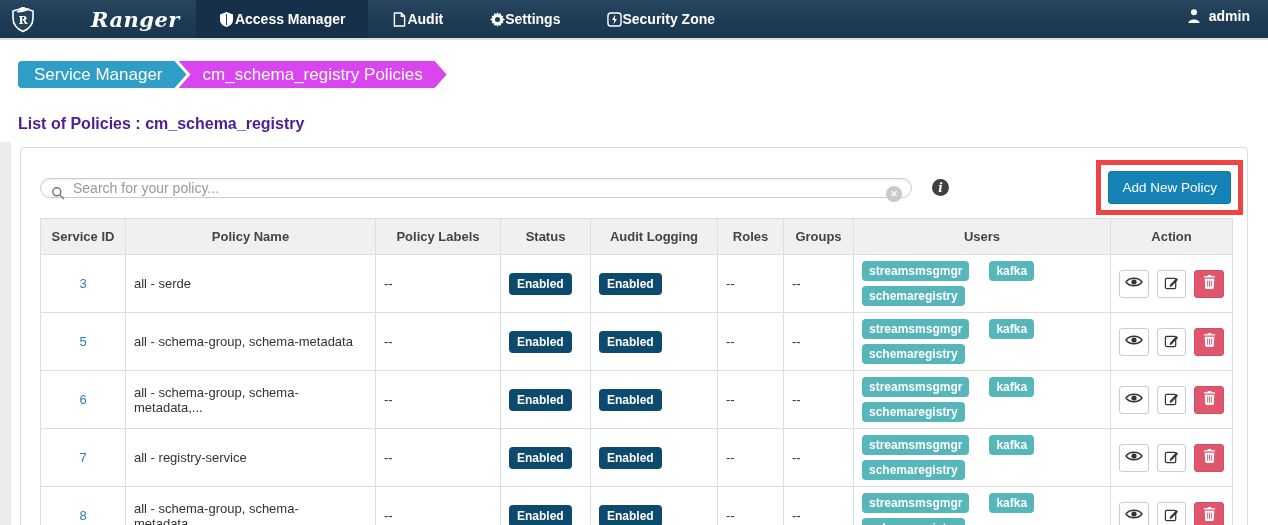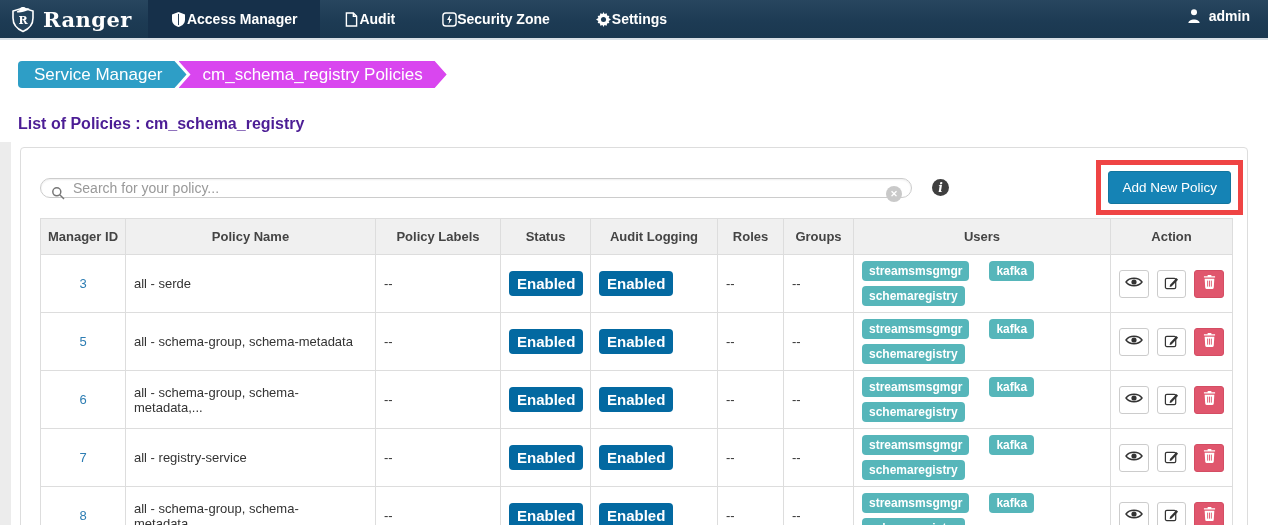--- a/index.html
+++ b/index.html
@@ -4,22 +4,22 @@
 <style>
   * { margin:0; padding:0; box-sizing:border-box; }
   html,body { width:1268px; height:525px; overflow:hidden; background:#fff;
               font-family:"Liberation Sans", sans-serif; }
 
   
   .navbar { height:40px; display:flex; align-items:stretch;
             background:linear-gradient(180deg,#28465f 0%, #1d3b54 55%, #1a374f 100%);
             border-bottom:2px solid #d9e0e6; }
   .brand { display:flex; align-items:center; gap:7px; padding:0 16px 0 10px; }
-  .brand-text { color:#fff; font-family:"DejaVu Serif", serif; 
-                font-weight:bold; font-size:21px; letter-spacing:.5px; }
+  .brand-text { color:#fff; font-family:"DejaVu Serif", serif; font-style:italic;
+                font-weight:bold; font-size:21px; letter-spacing:.5px;margin-left:48px; }
   .nav-item { display:flex; align-items:center; padding:0 23px;
               color:#fff; font-weight:bold; font-size:14px; cursor:pointer; }
   .nav-item.active { background:#16304a; }
   .nav-icon { display:inline-flex; width:16px; height:16px; align-items:center; justify-content:center; }
   .nav-right { margin-left:auto; display:flex; align-items:flex-start; gap:7px;
                padding-right:18px; color:#fff; font-weight:bold; font-size:14px; cursor:pointer;margin-top:8px; }
 
   
   .crumbs { display:flex; margin:21px 0 0 18px; height:27px; }
   .crumb { display:flex; align-items:center; color:#fff; font-size:17px; padding:0 24px 0 16px; }
@@ -62,22 +62,22 @@
              font-family:"Liberation Sans", sans-serif; }
 
   
   table { margin-top:15px; border-collapse:collapse; width:1192px; table-layout:fixed; }
   th, td { border:1px solid #ddd; font-size:13px; }
   thead th { background:#f0f0f0; height:36px; color:#444; font-weight:bold; text-align:center; }
   tbody tr { height:53px; background:#fff; }
   td { padding:6px 8px; color:#333; vertical-align:middle; }
   td.center { text-align:center; }
   .id-link { color:#2d7db3; text-decoration:none; cursor:pointer; }
-  .badge-green { display:inline-block; background:#0369a1; color:#fff; font-weight:bold;
-                 font-size:15px; padding:4px 8px; border-radius:4px; }
+  .badge-green { display:inline-block; background:#0c4a6e; color:#fff; font-weight:bold;
+                 font-size:12px; padding:4px 8px; border-radius:4px; }
   .badge-teal { display:inline-block; background:#56b6ba; color:#fff; font-weight:bold;
                 font-size:12px; padding:3px 7px; border-radius:4px; }
   .users-cell { display:flex; flex-wrap:wrap; gap:5px 20px; align-items:center; }
   .actions { display:flex; gap:8px; justify-content:center; align-items:center; }
   .abtn { width:34px; height:28px; background:#fff; border:1px solid #ccc; border-radius:3px;
           display:inline-flex; align-items:center; justify-content:center; cursor:pointer; padding:0; }
   .abtn.delete { background:#e0566d; border-color:#d44d63; }
 </style>
 </head>
 <body>
@@ -113,35 +113,35 @@
         <path d="M1.5 1 h7.5 l3.5 3.5 V15 H1.5 Z" fill="none" stroke="#fff" stroke-width="1.5"></path>
         <path d="M9 1 v3.5 h3.5" fill="none" stroke="#fff" stroke-width="1.5"></path>
       </svg>
     </span>
     <span>Audit</span>
   </div>
 
   <div class="nav-item">
     <span class="nav-icon">
       <svg width="15" height="15" viewBox="0 0 16 16">
-        <rect x="1" y="1" width="14" height="14" rx="3" fill="none" stroke="#fff" stroke-width="1.5"></rect>
-        <path d="M8.8 3 L5.4 8.6 h2.3 L7 13 l3.6-5.6 H8.3 Z" fill="#fff"></path>
-      </svg>
-    </span>
-    <span>Security Zone</span>
+        <path fill="#fff" d="M8 0l1.1 2.1 2.3-.7.4 2.4 2.4.4-.7 2.3L16 8l-2.5 1.5.7 2.3-2.4.4-.4 2.4-2.3-.7L8 16l-1.1-2.1-2.3.7-.4-2.4-2.4-.4.7-2.3L0 8l2.5-1.5-.7-2.3 2.4-.4.4-2.4 2.3.7z"></path>
+        <circle cx="8" cy="8" r="2.7" fill="#1d3b54"></circle>
+      </svg>
+    </span>
+    <span>Settings</span>
   </div>
 
   <div class="nav-item">
     <span class="nav-icon">
       <svg width="15" height="15" viewBox="0 0 16 16">
-        <path fill="#fff" d="M8 0l1.1 2.1 2.3-.7.4 2.4 2.4.4-.7 2.3L16 8l-2.5 1.5.7 2.3-2.4.4-.4 2.4-2.3-.7L8 16l-1.1-2.1-2.3.7-.4-2.4-2.4-.4.7-2.3L0 8l2.5-1.5-.7-2.3 2.4-.4.4-2.4 2.3.7z"></path>
-        <circle cx="8" cy="8" r="2.7" fill="#1d3b54"></circle>
-      </svg>
-    </span>
-    <span>Settings</span>
+        <rect x="1" y="1" width="14" height="14" rx="3" fill="none" stroke="#fff" stroke-width="1.5"></rect>
+        <path d="M8.8 3 L5.4 8.6 h2.3 L7 13 l3.6-5.6 H8.3 Z" fill="#fff"></path>
+      </svg>
+    </span>
+    <span>Security Zone</span>
   </div>
 
   <div class="nav-right">
     <span class="nav-icon">
       <svg width="16" height="16" viewBox="0 0 16 16">
         <circle cx="8" cy="4.3" r="3" fill="#fff"></circle>
         <path d="M2.4 15 C2.4 10.2 13.6 10.2 13.6 15 Z" fill="#fff"></path>
       </svg>
     </span>
     <span>admin</span>
@@ -183,21 +183,21 @@
         <col style="width:125px">
       <col style="width:90px">
         <col style="width:127px">
         <col style="width:66px">
       <col style="width:70px">
         <col style="width:257px">
         <col style="width:122px">
     </colgroup>
     <thead>
       <tr>
-        <th>Manager ID</th>
+        <th>Service ID</th>
         <th>Policy Name</th>
         <th>Policy Labels</th>
         <th>Status</th>
         <th>Audit Logging</th>
         <th>Roles</th>
         <th>Groups</th>
         <th>Users</th>
         <th>Action</th>
       </tr>
     </thead>

